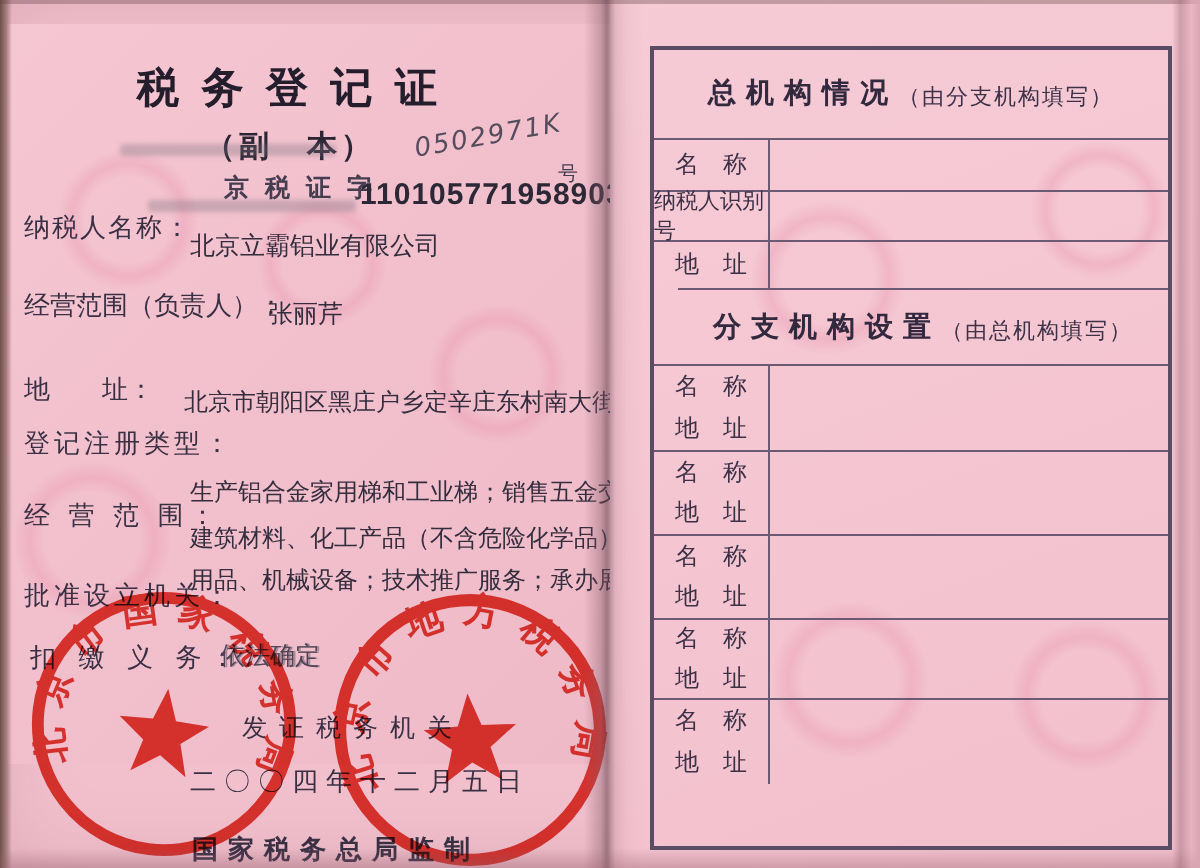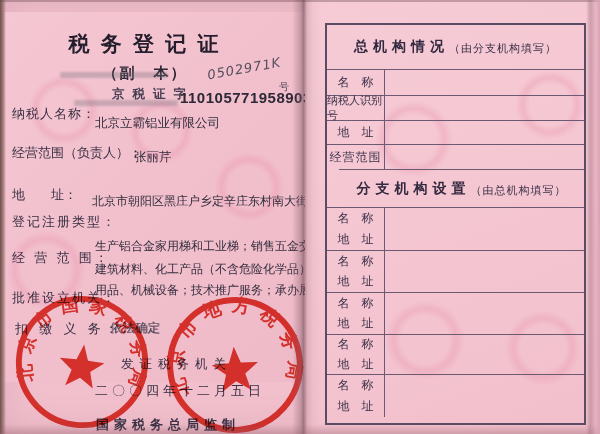--- a/index.html
+++ b/index.html
@@ -145,24 +145,20 @@
       <div class="t-row" style="height:25px;">
         <div class="t-lab single">
             <span class="tin">纳税人识别号</span>
           </div>
         <div class="t-val"></div>
       </div>
       <div class="t-row" style="height:24px;">
         <div class="t-lab single">地　址</div>
         <div class="t-val"></div>
       </div>
-      <div class="t-row" style="height:25px;">
-        <div class="t-lab single" style="letter-spacing:1px;">经营范围</div>
-        <div class="t-val"></div>
-      </div>
 
       <div class="t-sec" style="height:38px;border-top:1px solid #6b5a72;box-sizing:border-box;margin-left:12px;">
         <div class="t-title">分支机构设置</div>
         <div class="t-note">（由总机构填写）</div>
       </div>
 
       <div class="t-row" style="height:43px;">
         <div class="t-lab">
           <div>名　称</div>
           <div>地　址</div>

